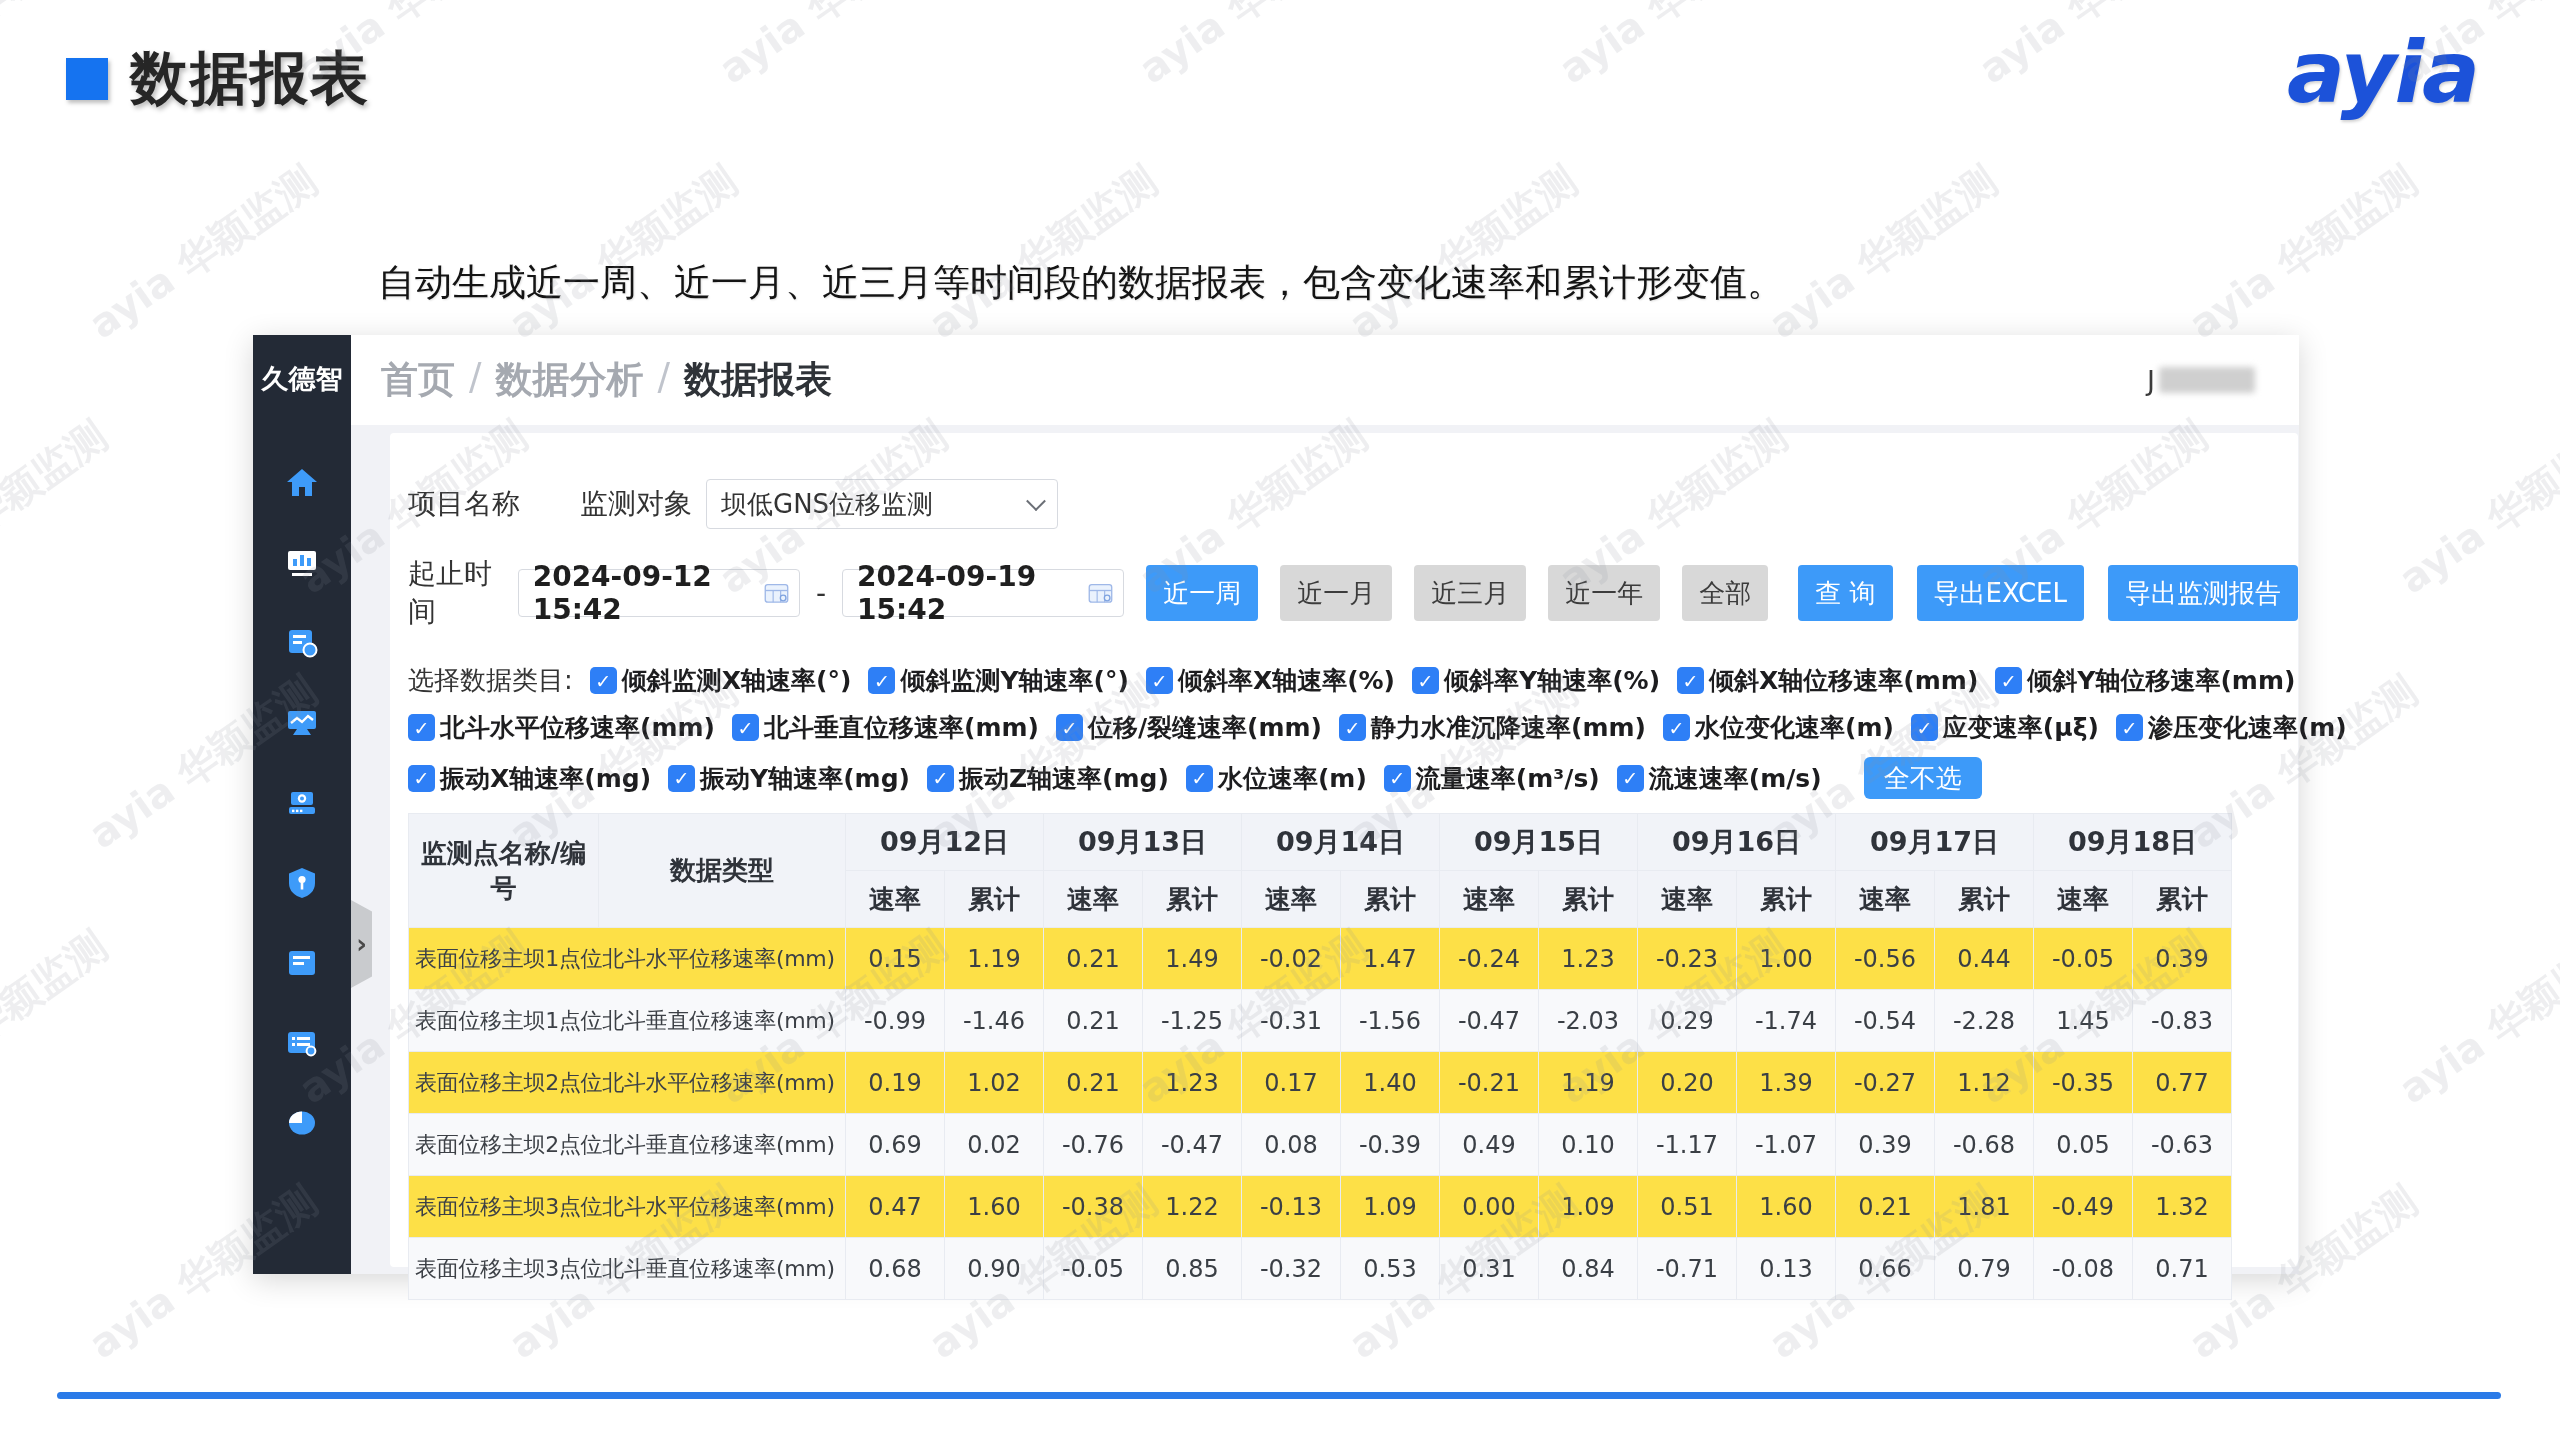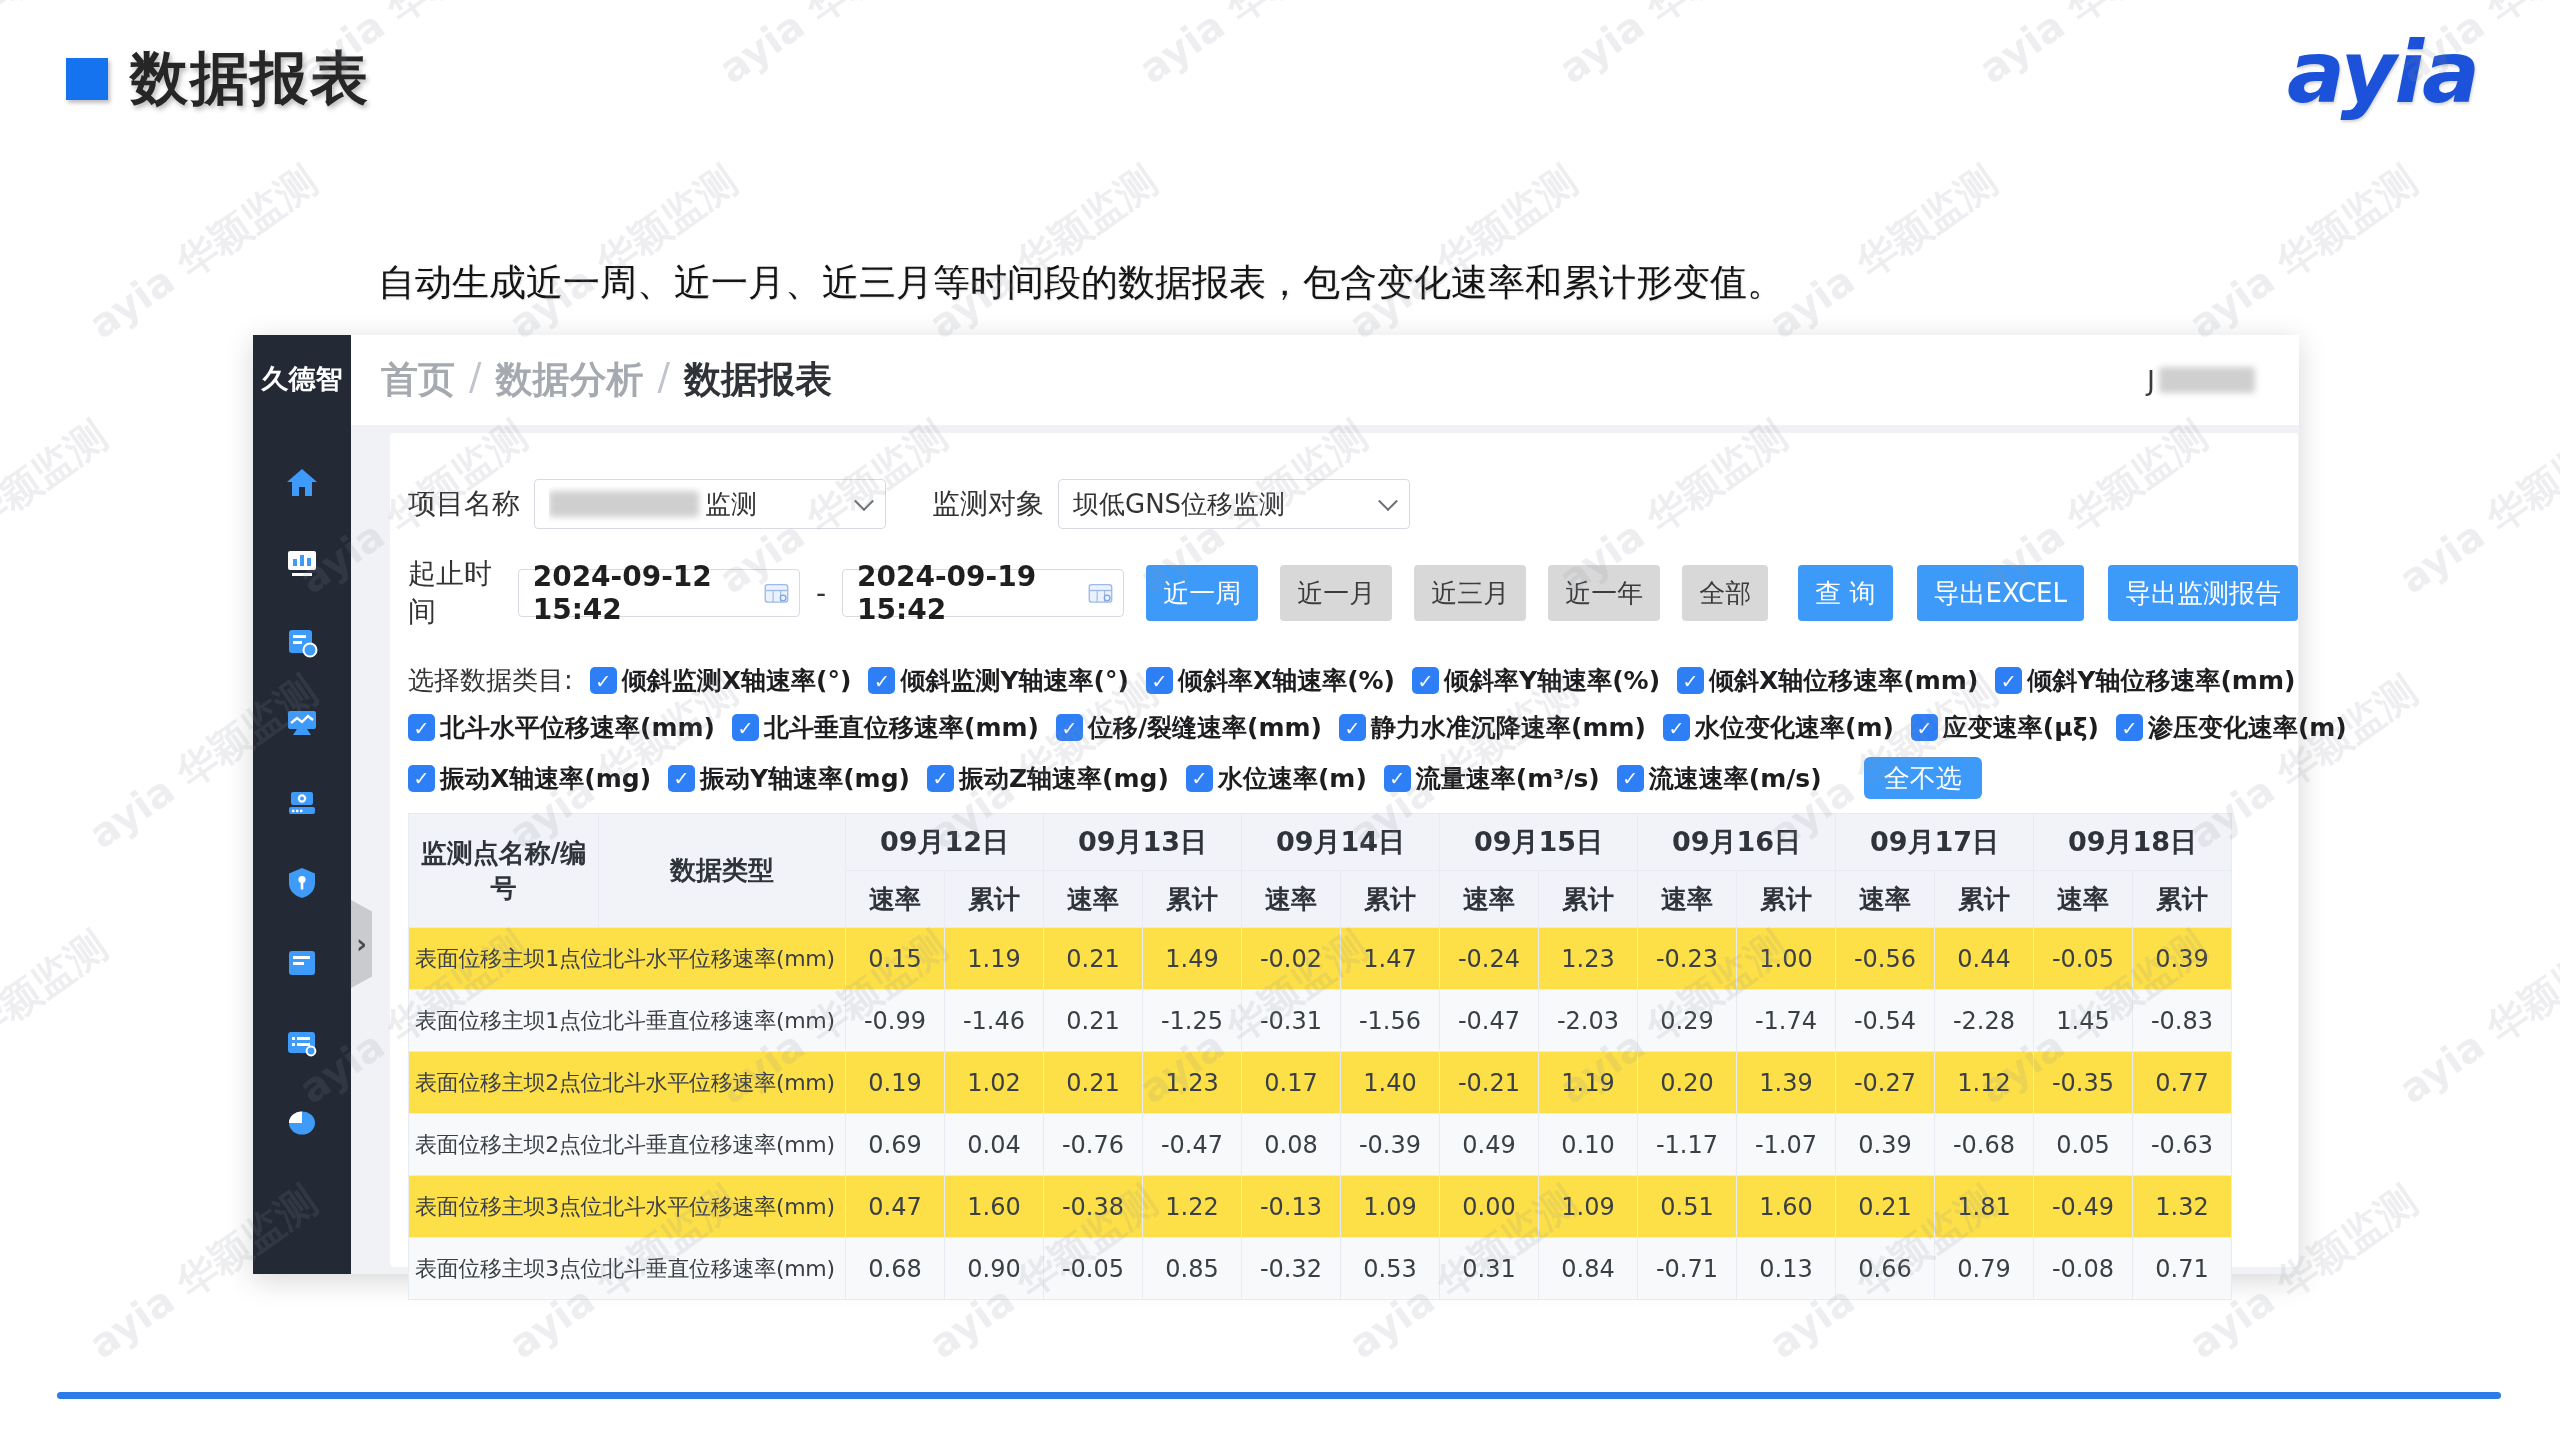--- a/index.html
+++ b/index.html
@@ -240,27 +240,20 @@
           <span>J</span>
           <span class="mask-blob"></span>
         </div>
       </div>
 
       <div class="content">
         <div class="panel">
 
           <div class="frow frow1">
             <span class="flabel">项目名称</span>
-            <div class="select">
-              <span class="sel-val">
-                <span class="mask-blob"></span>
-                <span>监测</span>
-              </span>
-              <span class="chev"></span>
-            </div>
             <span class="gap"></span>
             <span class="flabel">监测对象</span>
             <div class="select">
               <span class="sel-val">坝低GNS位移监测</span>
               <span class="chev"></span>
             </div>
           </div>
 
           <div class="frow frow2">
             <span class="flabel">起止时间</span>
@@ -487,21 +480,21 @@
                     <td class="num">0.20</td>
                     <td class="num">1.39</td>
                     <td class="num">-0.27</td>
                     <td class="num">1.12</td>
                     <td class="num">-0.35</td>
                     <td class="num">0.77</td>
                   </tr>
                   <tr>
                     <td class="label" colspan="2"><span class="pt">表面位移主坝2点位</span><span class="ty">北斗垂直位移速率(mm)</span></td>
                     <td class="num">0.69</td>
-                    <td class="num">0.04</td>
+                    <td class="num">0.02</td>
                     <td class="num">-0.76</td>
                     <td class="num">-0.47</td>
                     <td class="num">0.08</td>
                     <td class="num">-0.39</td>
                     <td class="num">0.49</td>
                     <td class="num">0.10</td>
                     <td class="num">-1.17</td>
                     <td class="num">-1.07</td>
                     <td class="num">0.39</td>
                     <td class="num">-0.68</td>

